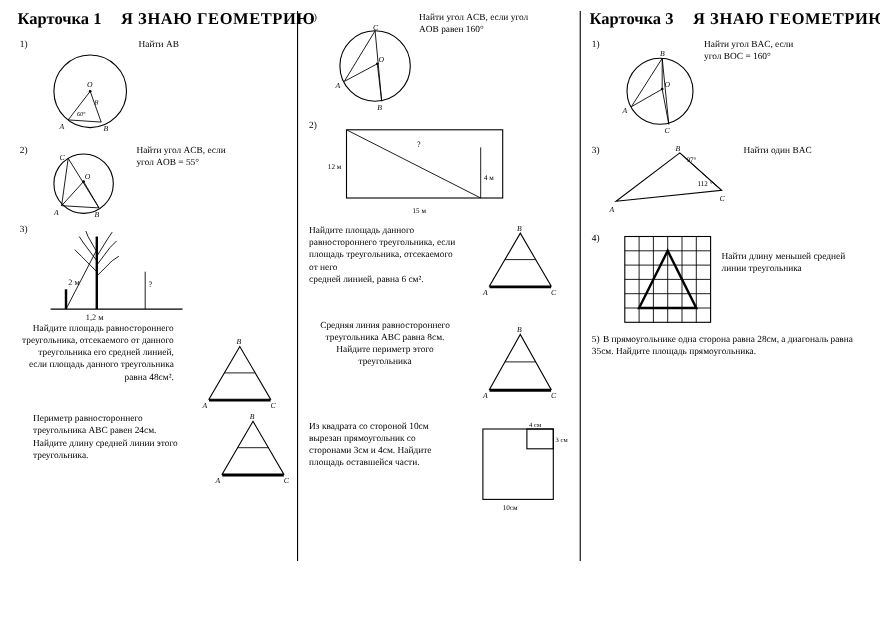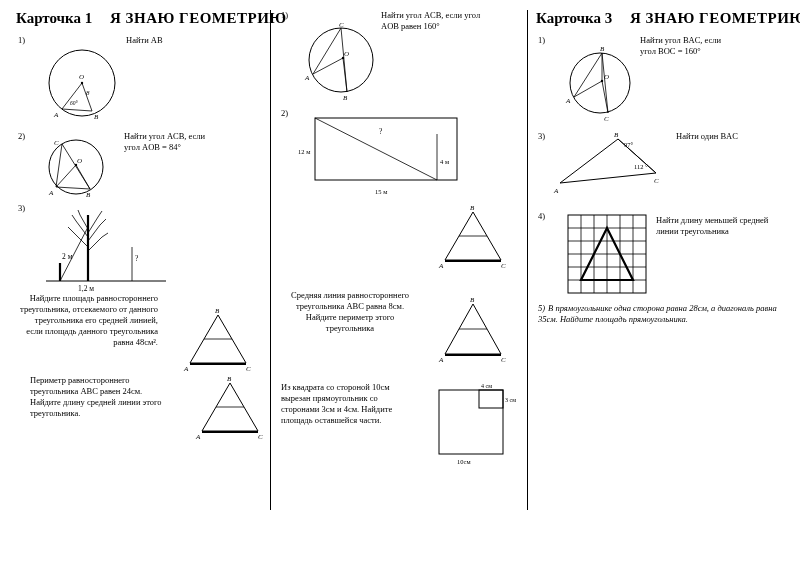--- a/index.html
+++ b/index.html
@@ -90,21 +90,21 @@
             <text x="30" y="62" class="lbl" style="font-size:5.5px">60°</text>
             <text x="14" y="74" class="lbl">A</text>
             <text x="54" y="76" class="lbl">B</text>
           </svg>
         </div>
       </div>
 
       <div class="task" style="height:72px;">
         <span class="num" style="left:2px; top:0;">2)</span>
         <span class="txt" style="position:absolute; left:108px; top:0; white-space:pre-line;">Найти  угол ACB, если
-угол AOB = 84°</span>
+угол AOB = 55°</span>
         <div class="fig" style="left:20px; top:4px;">
           <svg width="86" height="66" viewBox="0 0 86 66">
             <circle cx="40" cy="32" r="27" class="stroke"></circle>
             <circle cx="40" cy="30" r="1.2" fill="#000"></circle>
             <line x1="26" y1="9" x2="20" y2="52" class="thin"></line>
             <line x1="26" y1="9" x2="54" y2="54" class="thin"></line>
             <line x1="20" y1="52" x2="54" y2="54" class="thin"></line>
             <line x1="40" y1="30" x2="20" y2="52" class="thin"></line>
             <line x1="40" y1="30" x2="54" y2="54" class="thin"></line>
             <text x="18" y="10" class="lbl">C</text>
@@ -198,20 +198,25 @@
             <line x1="140" y1="24" x2="140" y2="70" class="thin" stroke-dasharray="0"></line>
             <text x="82" y="24" class="lbl2">?</text>
             <text x="1" y="44" class="lbl2" style="font-size:6.5px">12 м</text>
             <text x="143" y="54" class="lbl2" style="font-size:6.5px">4 м</text>
             <text x="78" y="84" class="lbl2" style="font-size:6.5px">15 м</text>
           </svg>
         </div>
       </div>
 
       <div class="task" style="height:86px;">
+        <div style="position:absolute; left:2px; top:0; width:138px;">
+          <span class="txt" style="white-space:pre-line;">Найдите площадь данного равностороннего треугольника, если
+площадь треугольника, отсекаемого от него
+средней линией, равна 6 см².</span>
+        </div>
         <div class="fig" style="left:152px; top:0;">
           <svg width="86" height="66" viewBox="0 0 86 66">
             <polygon points="14,56 70,56 42,8" class="stroke"></polygon>
             <line x1="28" y1="32" x2="56" y2="32" class="thin"></line>
             <line x1="14" y1="57" x2="70" y2="57" class="fat"></line>
             <text x="39" y="6" class="lbl">B</text>
             <text x="8" y="64" class="lbl">A</text>
             <text x="70" y="64" class="lbl">C</text>
           </svg>
         </div>
@@ -288,21 +293,21 @@
             <text x="72" y="18" class="lbl2" style="font-size:6.5px">97°</text>
             <text x="82" y="40" class="lbl2" style="font-size:6.5px">112 °</text>
             <text x="2" y="64" class="lbl">A</text>
             <text x="102" y="54" class="lbl">C</text>
           </svg>
         </div>
       </div>
 
       <div class="task" style="height:92px;">
         <span class="num" style="left:2px; top:0;">4)</span>
-        <span class="txt" style="position:absolute; left:120px; top:4px; width:130px;">Найти длину меньшей средней линии треугольника</span>
+        <span class="txt" style="position:absolute; left:120px; top:16px; width:130px;">Найти длину меньшей средней линии треугольника</span>
         <div class="fig" style="left:28px; top:0;">
           <svg width="86" height="86" viewBox="0 0 86 86">
             <rect x="4" y="4" width="78" height="78" fill="#d0d0d0" class="stroke"></rect>
             <g class="thin" stroke-width=".6">
               <line x1="17" y1="4" x2="17" y2="82"></line>
               <line x1="30" y1="4" x2="30" y2="82"></line>
               <line x1="43" y1="4" x2="43" y2="82"></line>
               <line x1="56" y1="4" x2="56" y2="82"></line>
               <line x1="69" y1="4" x2="69" y2="82"></line>
               <line x1="4" y1="17" x2="82" y2="17"></line>
@@ -310,20 +315,20 @@
               <line x1="4" y1="43" x2="82" y2="43"></line>
               <line x1="4" y1="56" x2="82" y2="56"></line>
               <line x1="4" y1="69" x2="82" y2="69"></line>
             </g>
             <polygon points="17,69 69,69 43,17" class="fat"></polygon>
           </svg>
         </div>
       </div>
 
       <div class="task" style="height:60px;">
-        <div style="position:absolute; left:2px; top:0; width:240px;font-style:italic;">
+        <div style="position:absolute; left:2px; top:0; width:240px;">
           <span class="txt" style="margin-right:3px;">5)</span><span class="txt">В прямоугольнике одна сторона равна 28см, а диагональ равна 35см. Найдите площадь прямоугольника.</span>
         </div>
       </div>
     </div>
 
   </div>
 </div>
 
 </body></html>

